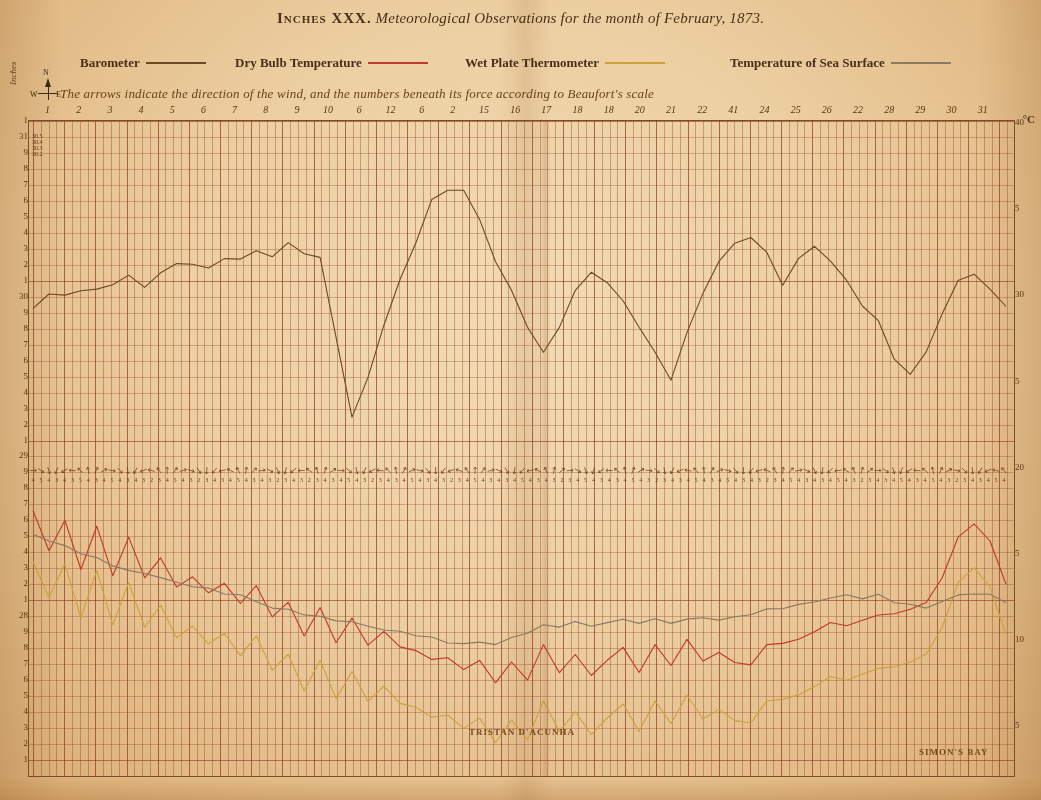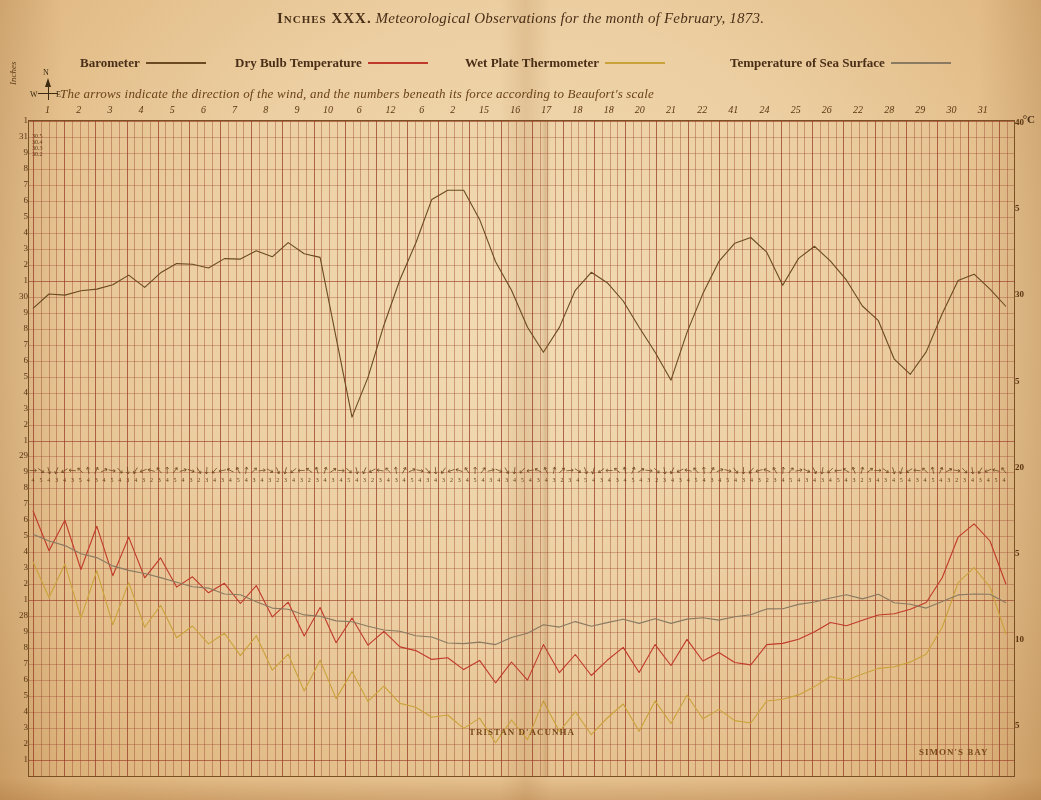--- a/index.html
+++ b/index.html
@@ -76,21 +76,21 @@
   .gh.major{border-top:1px solid rgba(150,55,35,.62);}
 
   
   #days{left:28px;top:104px;width:985px;height:14px;}
   #days span{position:absolute;font-size:10px;color:#5a3512;transform:translateX(-50%);font-style:italic;}
 
   
   #yleft{left:6px;top:120px;width:22px;height:655px;}
   #yleft span{position:absolute;right:0;font-size:9px;color:#5a3512;transform:translateY(-50%);}
   
-  #yright{right:4px;top:120px;width:24px;height:655px;font-weight:bold;}
+  #yright{right:4px;top:120px;width:24px;height:655px;}
   #yright span{position:absolute;left:2px;font-size:9px;color:#5a3512;transform:translateY(-50%);}
 
   
   #baro-head{left:32px;top:133px;font-size:6px;color:#5a3512;line-height:6px;}
 
   
   #windband{position:absolute;left:0;right:0;top:344px;height:22px;}
   #windarrows{position:absolute;left:0;right:0;top:0;height:11px;}
   #windnums{position:absolute;left:0;right:0;top:11px;height:11px;font-size:6px;color:#6a4018;}
   #windnums span{position:absolute;transform:translateX(-50%);}

